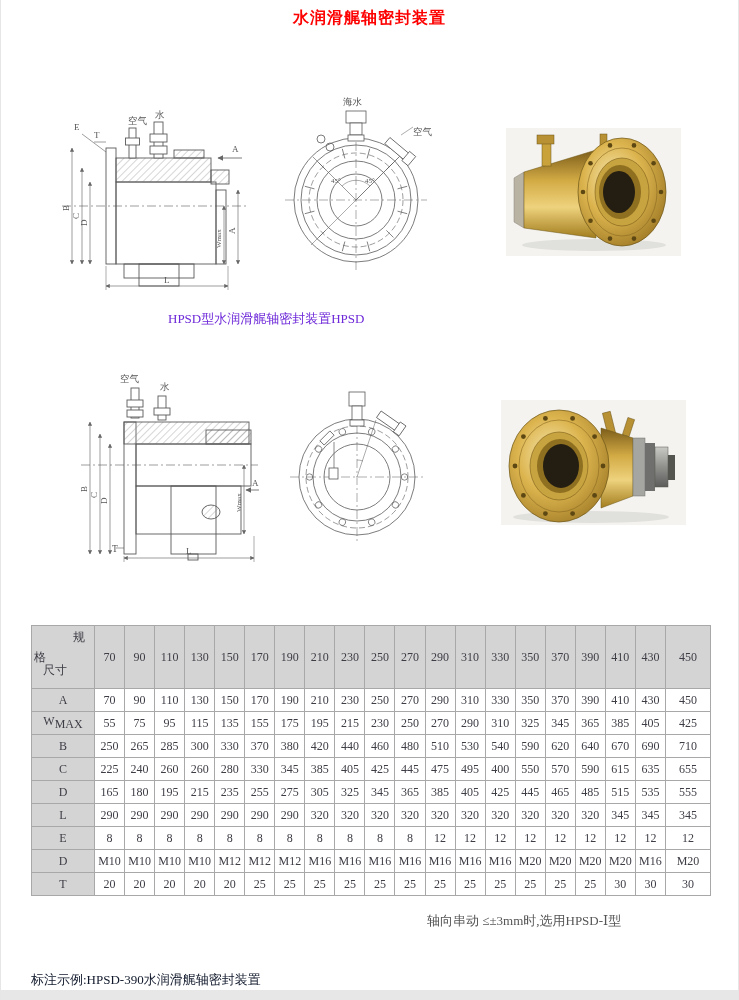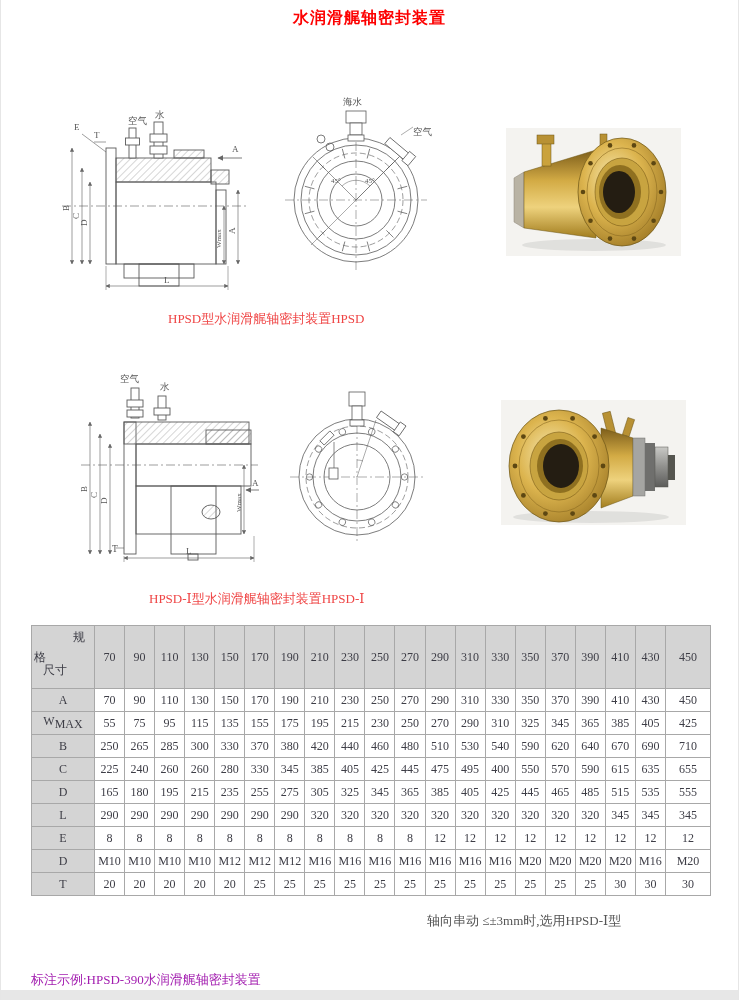--- a/index.html
+++ b/index.html
@@ -1,24 +1,24 @@
 <!DOCTYPE html>
 <html><head>
 <meta charset="utf-8">
 <style>
   html,body{margin:0;padding:0;background:#fff;}
   #page{position:relative;width:739px;height:1000px;background:#fff;overflow:hidden;
         border-left:1px solid #e6e6e6;border-right:1px solid #e6e6e6;box-sizing:border-box;
         font-family:"Liberation Serif","DejaVu Serif",serif;color:#555;}
   .abs{position:absolute;}
   #page-title{top:8px;left:0;width:100%;text-align:center;font-size:16px;font-weight:bold;color:#fd0000;letter-spacing:1px;}
-  .caption{font-size:13px;color:#ef4444;}
+  .caption{font-size:13px;color:#6d28d9;}
   svg text{font-family:"Liberation Serif","DejaVu Serif",serif;fill:#555;}
   .note-line{font-size:13px;color:#555;line-height:26px;white-space:nowrap;}
-  #footer-example{font-size:13px;color:#a21caf;}
+  #footer-example{font-size:13px;color:#0f172a;}
   #bottom-band{left:0;right:0;bottom:0;height:10px;background:#e7e7e7;}
   
   #spec-table{border-collapse:collapse;table-layout:fixed;width:680px;font-size:12px;color:#3d3d46;}
   #spec-table th,#spec-table td{border:1px solid #a8a8a8;text-align:center;vertical-align:middle;font-weight:normal;padding:0;}
   #spec-table thead th{height:62px;background:#d4d4d4;}
   #spec-table tbody th{background:#d4d4d4;}
   #spec-table tbody td{background:#fff;height:22px;}
   #spec-table tbody tr{height:23px;}
   .corner{width:62px;position:relative;}
   #spec-table thead th:last-child{width:44px;}
@@ -304,21 +304,20 @@
       <circle cx="22.4" cy="95.4" r="2.4"></circle>
         <circle cx="44.4" cy="113.6" r="2.4"></circle>
         <circle cx="71.6" cy="113.6" r="2.4"></circle>
       <circle cx="93.6" cy="95.4" r="2.4"></circle>
     </g>
     <ellipse cx="58" cy="66" rx="29" ry="34" fill="#c8a440" stroke="#7a5c18" stroke-width="0.6"></ellipse>
     <ellipse cx="59" cy="66" rx="23" ry="27" fill="#8f7020"></ellipse>
     <ellipse cx="60" cy="66" rx="18" ry="22" fill="#241d12"></ellipse>
   </svg>
 
-  <div class="abs caption" style="left:148px;top:590px">HPSD-Ⅰ型水润滑艉轴密封装置HPSD-Ⅰ</div>
 
   <table id="spec-table" class="abs" style="left:30px;top:625px">
     <thead>
       <tr id="hrow">
         <th class="corner">
           <span class="c-top">规</span>
           <span class="c-mid">格</span>
           <span class="c-bottom">尺寸</span>
         </th>
       <th>70</th>

